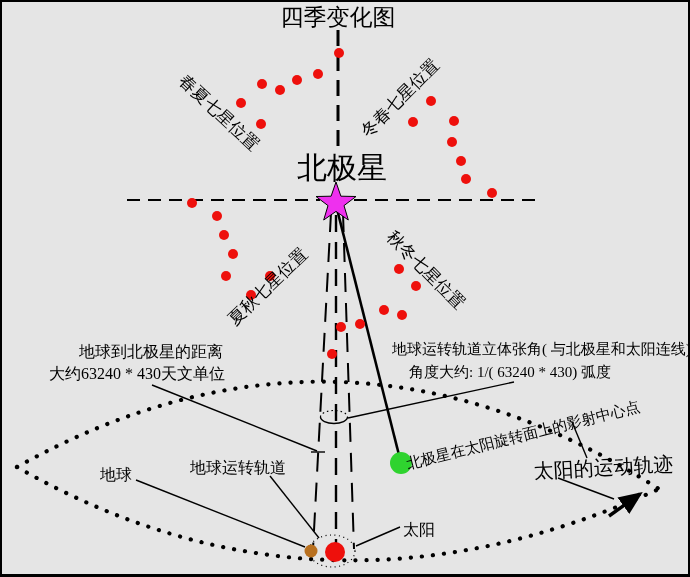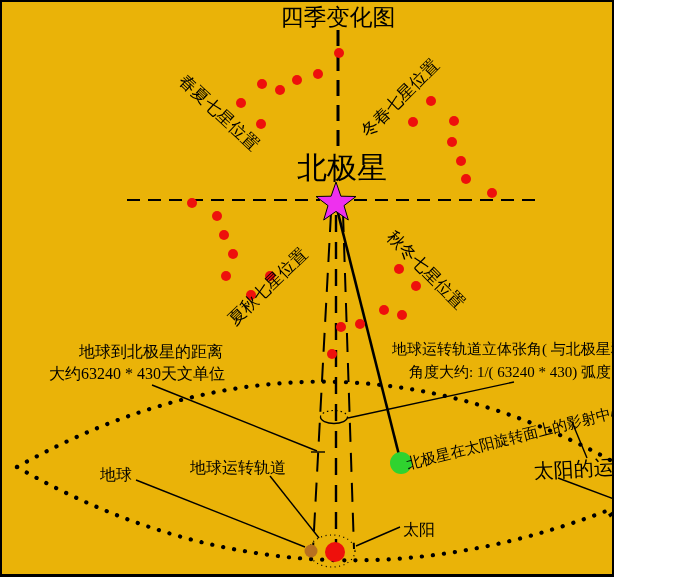--- a/index.html
+++ b/index.html
@@ -1,20 +1,20 @@
 <!DOCTYPE html>
 <html><head>
 <meta charset="utf-8">
 <style>
   html,body{margin:0;padding:0;background:#ffffff;}
   .canvas{
     position:relative;
-    width:614px;height:577px;
+    width:690px;height:577px;
     box-sizing:border-box;
-    background:#eab308;
+    background:#e5e5e5;
     border:2px solid #000;
     border-bottom-width:3px;
     font-family:"Liberation Serif","DejaVu Serif",serif;
     overflow:hidden;
   }
   svg{display:block;}
   text{
     fill:#000;
     font-family:"Liberation Serif","DejaVu Serif",serif;
   }

